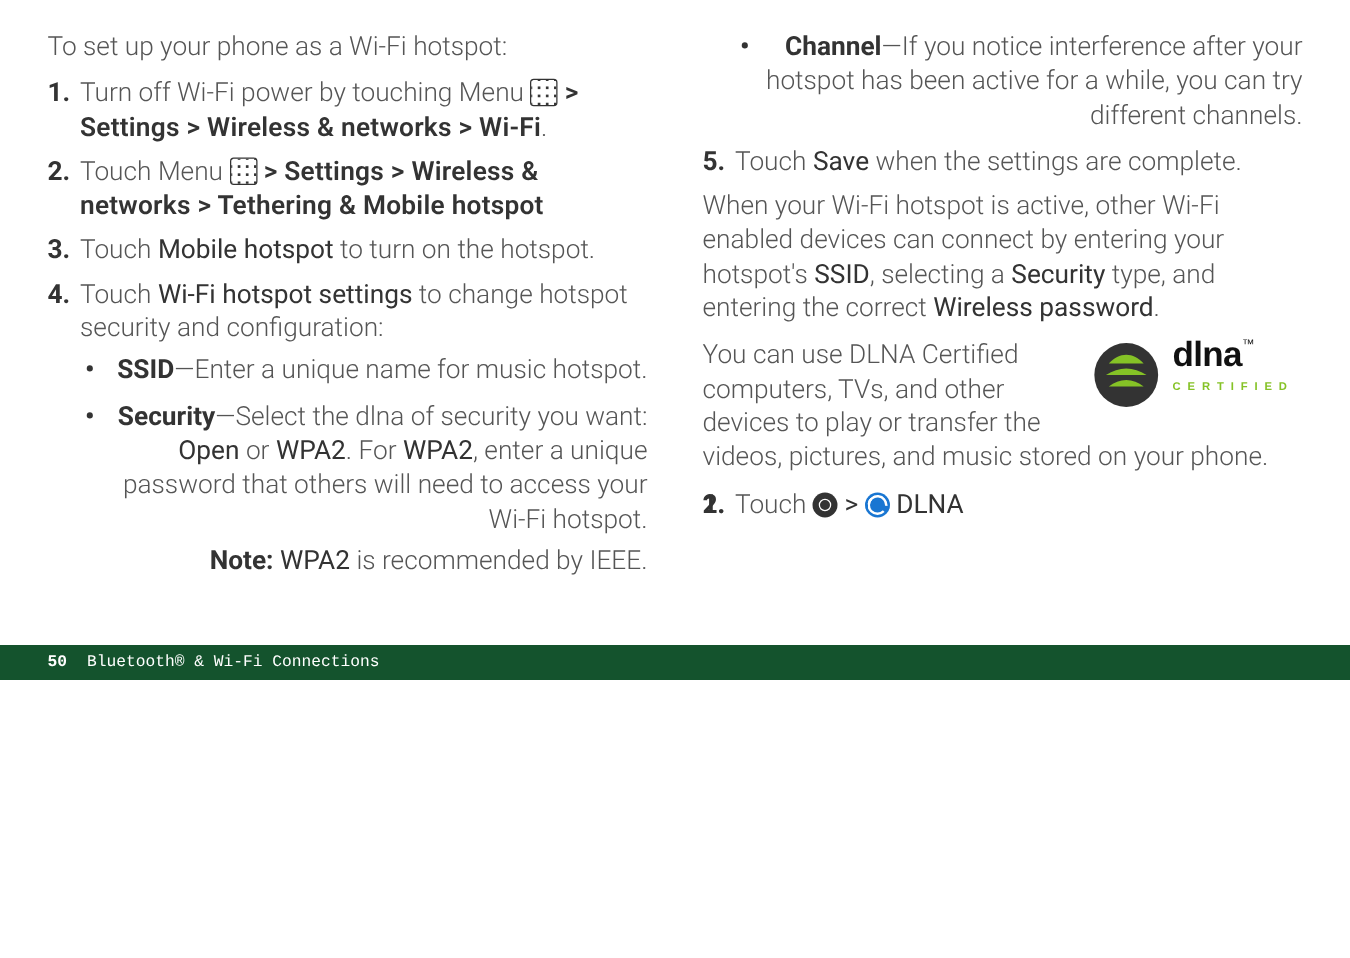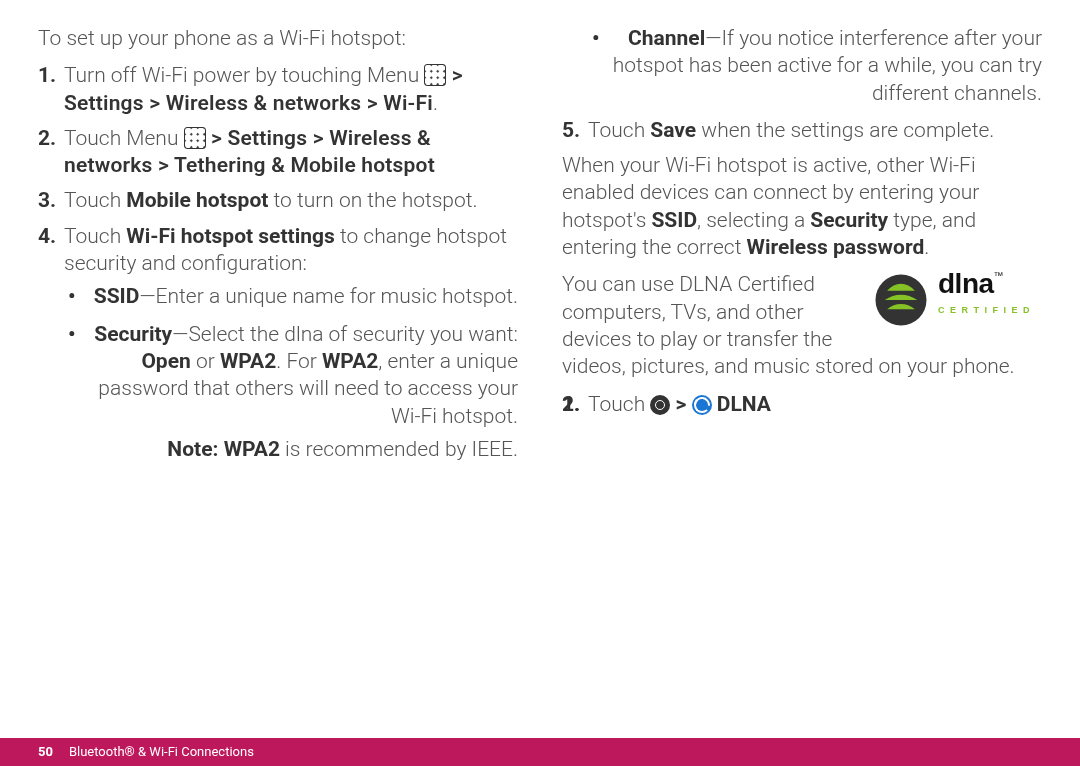--- a/index.html
+++ b/index.html
@@ -10,21 +10,21 @@
     background: #fff;
     font-family: "Segoe UI", "Roboto", "Helvetica Neue", Arial, sans-serif;
     color: #444;
     font-size: 21px;
     line-height: 1.3;
     -webkit-font-smoothing: antialiased;
   }
   .page {
     box-sizing: border-box;
     width: 1080px;
-    height: 766px;
+    height: 544px;
     position: relative;
     padding: 25px 38px 0 38px;
   }
   .columns {
     display: flex;
     gap: 44px;
     height: 690px;
   }
   .col {
     flex: 1;
@@ -65,43 +65,44 @@
   }
   ul.bullets > li::before {
     content: "•";
     position: absolute;
     left: 4px;
     top: 0;
     font-weight: 700;
     color: #333;
   }
   .b { font-weight: 700; color: #333; }
-  .sb { font-weight: 700; color: #333; }
+  .sb { font-weight: 400; color: #333; }
   .menu-path { font-weight: 600; color: #333; letter-spacing: 0.2px; }
   .note { margin-top: 6px; }
   .para { margin-bottom: 10px; }
   h2.section {
     font-size: 26px;
     font-weight: 400;
     color: #333;
     margin: 18px 0 6px 0;
   }
   .footer {
     position: absolute;
     left: 0;
     right: 0;
     bottom: 0;
     height: 28px;
-    background: #be185d;
+    background: #14532d;
     color: #fff;
     font-size: 13px;
     display: flex;
     align-items: center;
     padding-left: 38px;
     box-sizing: border-box;
+    font-family: Liberation Mono, monospace;
   }
   .footer .pg { font-weight: 700; margin-right: 16px; }
   
   .icon-menu {
     display: inline-block;
     width: 20px; height: 20px;
     border: 1.5px solid #333;
     border-radius: 3px;
     vertical-align: -4px;
     position: relative;

